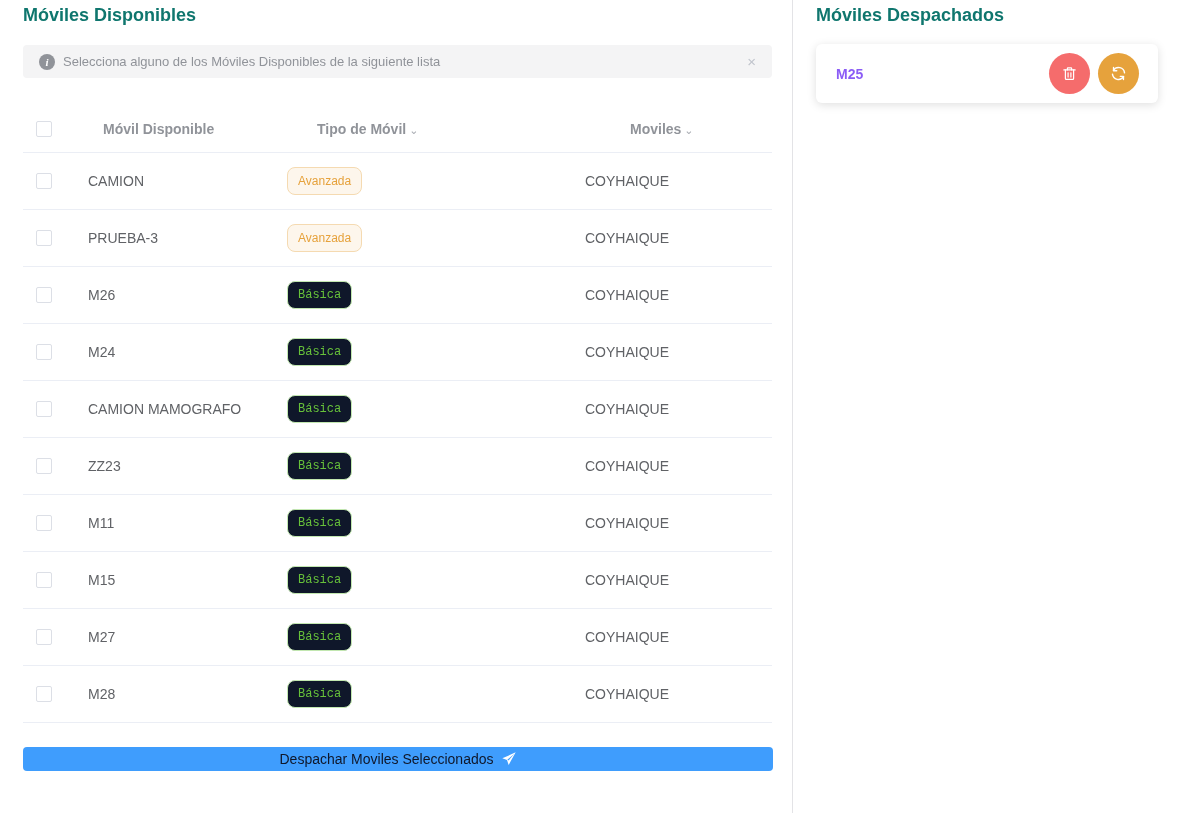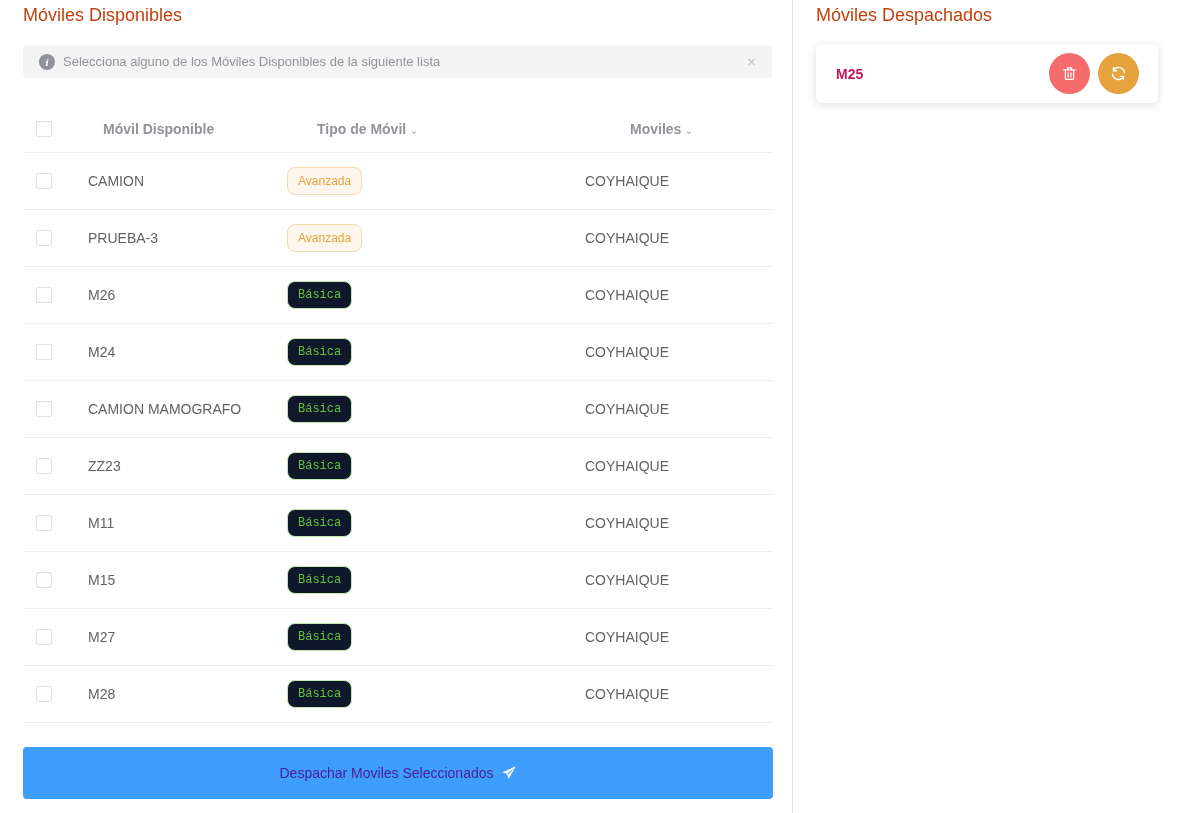--- a/index.html
+++ b/index.html
@@ -11,21 +11,21 @@
   }
   .layout { display:flex; width:1193px; min-height:813px; }
   .left-panel {
     width:793px; min-height:813px;
     border-right:1px solid #e3e3e6;
     padding:3px 20px 20px 23px;
   }
   .right-panel { flex:1; padding:3px 36px 20px 23px; }
 
   .panel-title {
-    font-size:18px; font-weight:400; color:#c2410c;
+    font-size:18px; font-weight:700; color:#0f766e;
     margin:0; line-height:24px;
   }
 
   
   .alert {
     margin-top:18px; background:#f4f4f5; border-radius:4px;
     display:flex; align-items:center; padding:8px 16px;
     color:#909399; font-size:13px; min-height:33px;
   }
   .info-icon {
@@ -57,34 +57,34 @@
 
   .tag {
     display:inline-block; height:28px; line-height:26px; padding:0 10px;
     font-size:12px; border-radius:8px; border:1px solid transparent;
   }
   .tag[data-type="warning"] { color:#e6a23c; background:#fdf6ec; border-color:#f5dab1; }
   .tag[data-type="success"] { color:#67c23a; background:#0f172a; border-color:#c2e7b0;font-family:Liberation Mono, monospace; }
 
   
   .dispatch-btn {
-    margin-top:24px; width:750px; height:52px; border:none; border-radius:4px;
-    background:#3f9dfd; color:#4c1d95; font-size:14px;
+    margin-top:24px; width:750px; height:24px; border:none; border-radius:4px;
+    background:#3f9dfd; color:#0f172a; font-size:14px;
     font-family:"Liberation Sans", sans-serif;
     display:flex; align-items:center; justify-content:center; gap:7px;
     cursor:pointer;
   }
 
   
   .card {
     margin-top:17px; width:342px; height:59px; background:#fff;
     border-radius:6px; box-shadow:0 2px 10px rgba(0,0,0,0.13);
     display:flex; align-items:center; padding:0 19px 0 20px;
   }
-  .card-label { font-size:14px; font-weight:bold; color:#be185d; }
+  .card-label { font-size:14px; font-weight:bold; color:#8b5cf6; }
   .card-actions { margin-left:auto; display:flex; gap:8px; }
   .circle-btn {
     width:41px; height:41px; border-radius:50%; border:none; cursor:pointer;
     display:flex; align-items:center; justify-content:center; padding:0;
   }
   .circle-btn.red { background:#f56c6c; }
   .circle-btn.orange { background:#e6a23c; }
   .circle-btn svg { display:block; }
 </style>
 </head>

